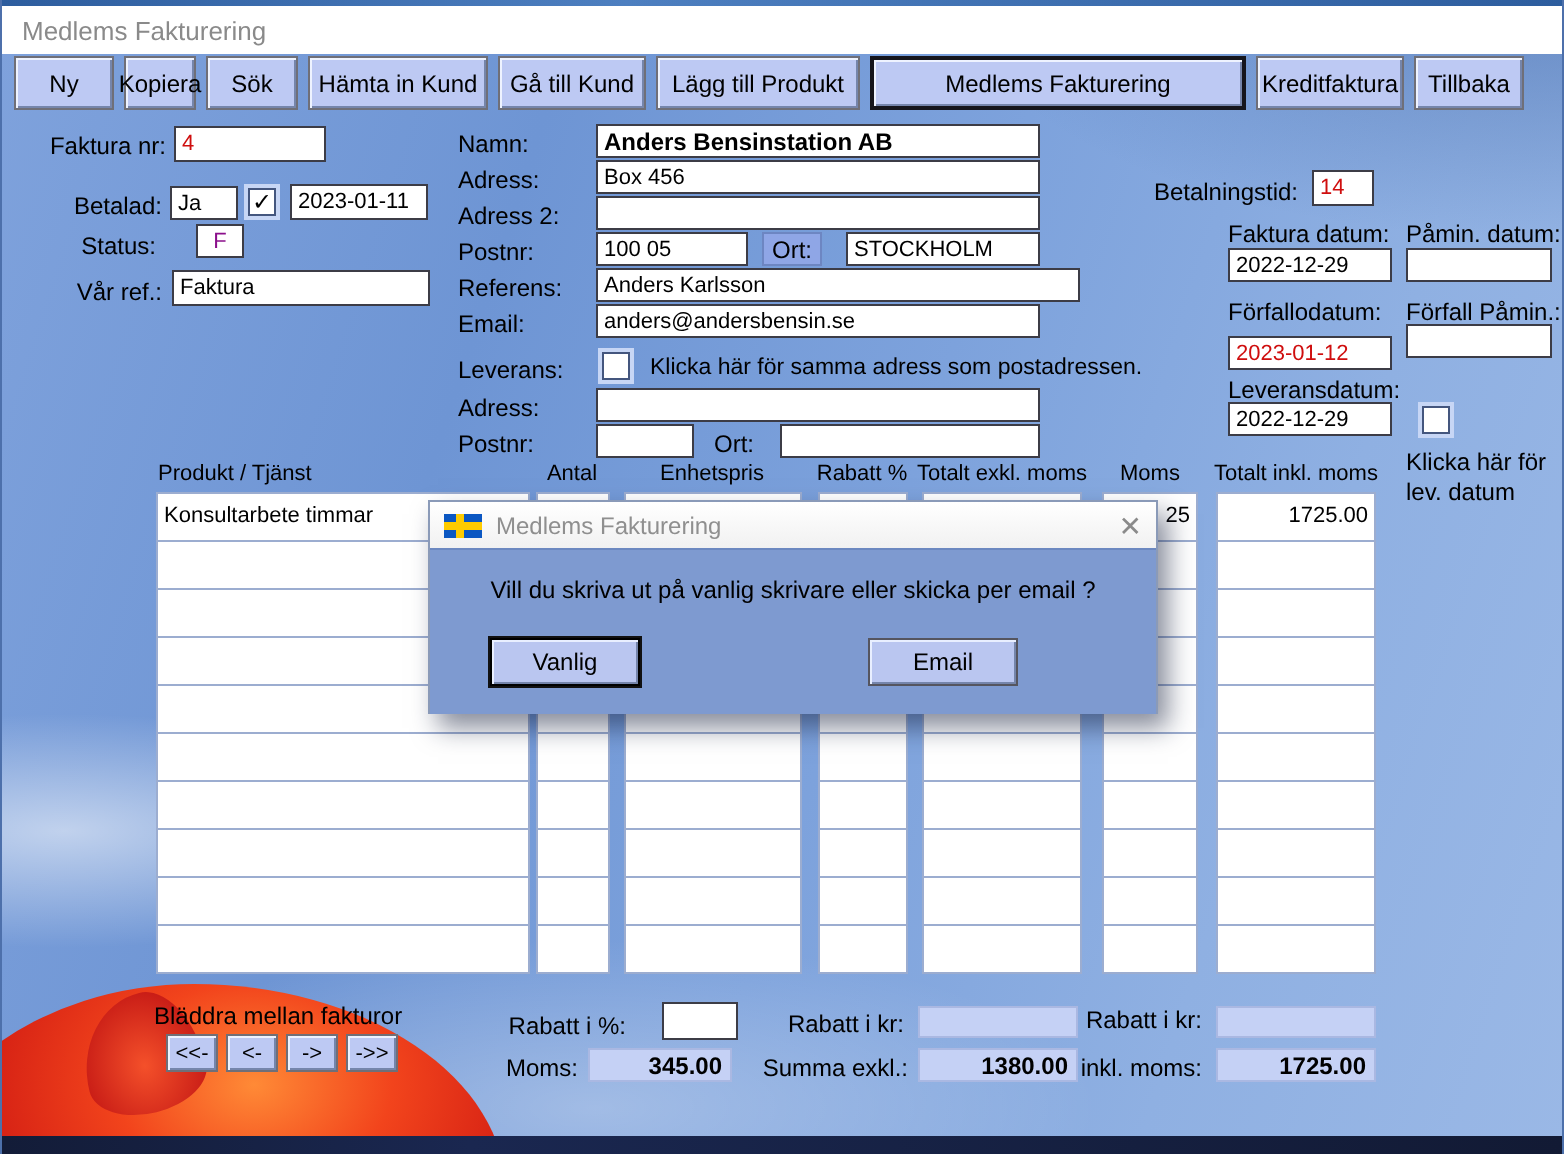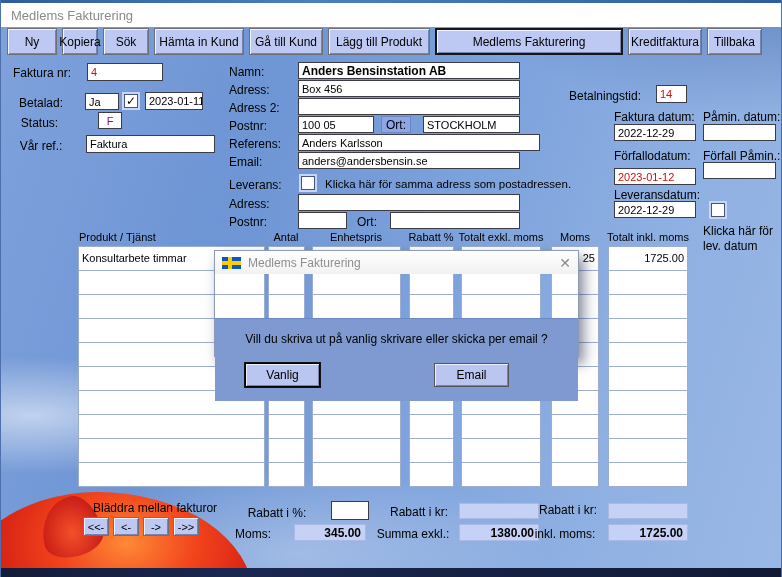--- a/index.html
+++ b/index.html
@@ -26,21 +26,21 @@
 
   
   .toolbar{position:absolute;left:6px;top:28px;display:flex;gap:5px;}
   .tbtn{height:27px;background:#bdc9f3;border:1px solid #6f6f78;color:#000;font-size:12px;
     display:flex;align-items:center;justify-content:center;
     box-shadow:inset 1px 1px 0 #eef3ff, inset -1px -1px 0 #7585ab;}
   .tbtn.active{border:2px solid #15151c;font-size:12px;}
 
   
   .lbl{position:absolute;font-size:12px;color:#000;white-space:nowrap;}
-  .lbl.r{text-align:center;}
+  .lbl.r{text-align:right;}
   .field{position:absolute;background:#fff;border:1px solid #3c3c46;font-size:11px;
     padding:0 3px;color:#000;display:flex;align-items:center;overflow:hidden;white-space:nowrap;}
   .field.red{color:#cf0e0e;}
   .field.purple{color:#8b0f8b;justify-content:center;}
   .orttag{position:absolute;background:#8fa6e6;border:1px solid #6d86c2;font-size:12px;
     padding:0 4px;display:flex;align-items:center;}
   .checkbox{position:absolute;width:14px;height:14px;background:#fff;border:1px solid #44567e;
     box-shadow:0 0 0 2px #c7d6f5;font-size:12px;line-height:12px;text-align:center;color:#000;}
   .checkbox.checked::after{content:"✓";font-weight:bold;}
   .rofield{position:absolute;background:#c5d1f5;font-size:12px;font-weight:bold;color:#000;
@@ -59,21 +59,21 @@
   
   .dialog{position:absolute;left:213px;top:250px;width:365px;height:107px;
     box-shadow:5px 7px 12px rgba(20,30,60,.5);border:1px solid #8a9ab8;}
   .dlg-title{height:23px;background:linear-gradient(#ffffff,#f1f1f1);display:flex;
     align-items:center;gap:7px;padding:0 7px;}
   .dlg-title-text{flex:1;font-size:12px;color:#8f8f8f;}
   .flag{width:19px;height:12px;background-color:#0b57c2;
     background-image:linear-gradient(to right,transparent 6px,#fecb00 6px,#fecb00 10px,transparent 10px),
                      linear-gradient(to bottom,transparent 4px,#fecb00 4px,#fecb00 8px,transparent 8px);}
   .dlg-close{color:#8a8a8a;font-size:14px;line-height:14px;cursor:default;}
-  .dlg-body{height:83px;background:#7e9ad0;position:relative;border-top:1px solid #6c88c0;margin-top:44px;}
+  .dlg-body{height:83px;background:#7e9ad0;position:relative;border-top:1px solid #6c88c0;}
   .dlg-msg{position:absolute;top:13px;left:0;width:100%;text-align:center;font-size:12px;color:#000;}
   .dlg-btn{position:absolute;top:44px;width:75px;height:24px;background:#bac6f0;
     border:1px solid #55555f;font-size:12px;display:flex;align-items:center;justify-content:center;
     box-shadow:inset 1px 1px 0 #e9efff, inset -1px -1px 0 #7585ab;}
   .dlg-btn.default{border:1px solid #000;outline:1px solid #111;}
 
   
   .navbtn{width:26px;height:19px;background:#bdc9f3;border:1px solid #6f6f78;font-size:11px;
     display:flex;align-items:center;justify-content:center;color:#000;
     box-shadow:inset 1px 1px 0 #eef3ff, inset -1px -1px 0 #7585ab;}
@@ -102,21 +102,21 @@
     <div class="tbtn active" style="width:188px">Medlems Fakturering</div>
     <div class="tbtn" style="width:74px">Kreditfaktura</div>
     <div class="tbtn" style="width:55px">Tillbaka</div>
   </div>
 
   <div class="lbl r" style="left:0;top:66px;width:82px">Faktura nr:</div>
   <div class="field red" style="left:86px;top:63px;width:76px;height:18px">4</div>
   <div class="lbl r" style="left:0;top:96px;width:80px">Betalad:</div>
   <div class="field" style="left:84px;top:93px;width:34px;height:17px">Ja</div>
   <div class="checkbox checked" style="left:123px;top:94px"></div>
-  <div class="field" style="left:144px;top:92px;width:58px;height:18px">2023-01-11</div>
+  <div class="field" style="left:144px;top:92px;width:69px;height:18px">2023-01-11</div>
   <div class="lbl r" style="left:0;top:116px;width:77px">Status:</div>
   <div class="field purple" style="left:97px;top:112px;width:24px;height:17px">F</div>
   <div class="lbl r" style="left:0;top:139px;width:80px">Vår ref.:</div>
   <div class="field" style="left:85px;top:135px;width:129px;height:18px">Faktura</div>
 
   <div class="lbl" style="left:228px;top:65px">Namn:</div>
   <div class="field" style="left:297px;top:62px;width:222px;height:17px;font-weight:bold;font-size:12px">Anders Bensinstation AB</div>
   <div class="lbl" style="left:228px;top:83px">Adress:</div>
   <div class="field" style="left:297px;top:80px;width:222px;height:17px">Box 456</div>
   <div class="lbl" style="left:228px;top:101px">Adress 2:</div>
@@ -256,21 +256,21 @@
       <span class="dlg-title-text">Medlems Fakturering</span>
       <span class="dlg-close">✕</span>
     </div>
     <div class="dlg-body">
       <div class="dlg-msg">Vill du skriva ut på vanlig skrivare eller skicka per email ?</div>
       <div class="dlg-btn default" style="left:30px">Vanlig</div>
       <div class="dlg-btn" style="left:219px">Email</div>
     </div>
   </div>
 
-  <div class="lbl" style="left:92px;top:501px">Bläddra mellan fakturor</div>
+  <div class="lbl" style="left:76px;top:501px">Bläddra mellan fakturor</div>
   <div class="navrow">
     <div class="navbtn">&lt;&lt;-</div>
     <div class="navbtn">&lt;-</div>
     <div class="navbtn">-&gt;</div>
     <div class="navbtn">-&gt;&gt;</div>
   </div>
   <div class="lbl r" style="left:240px;top:506px;width:72px">Rabatt i %:</div>
   <div class="field" style="left:330px;top:501px;width:38px;height:19px"></div>
   <div class="lbl r" style="left:385px;top:505px;width:66px">Rabatt i kr:</div>
   <div class="rofield empty" style="left:458px;top:503px;width:80px;height:16px"></div>

